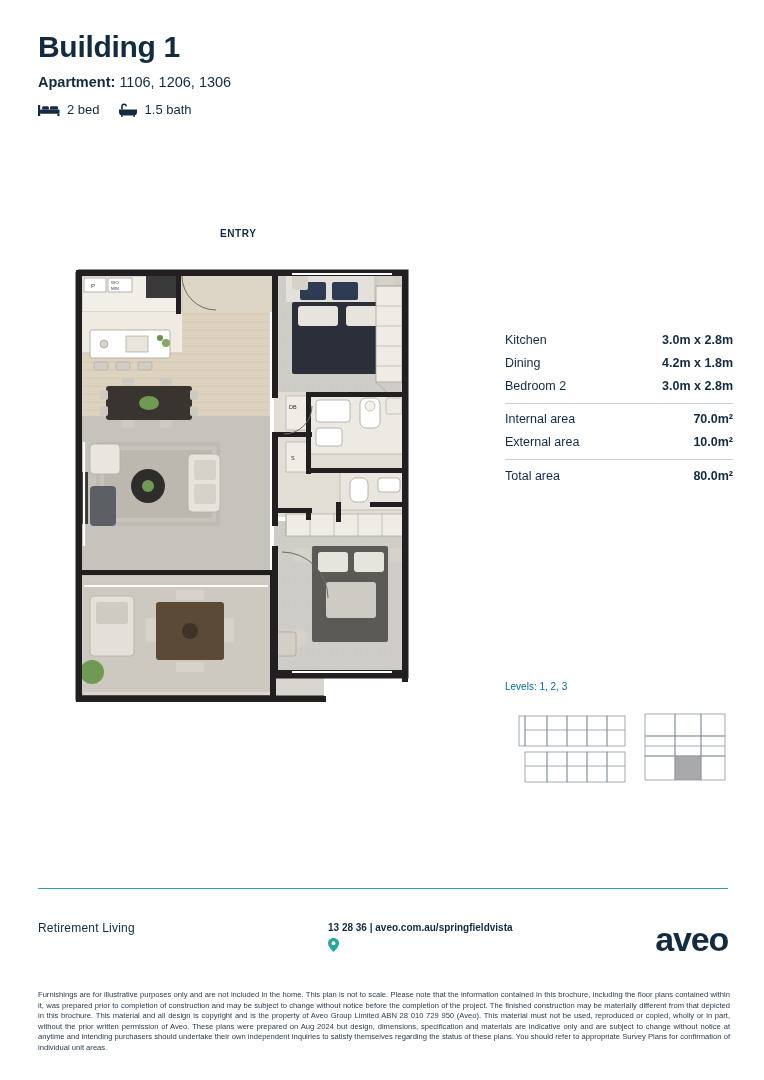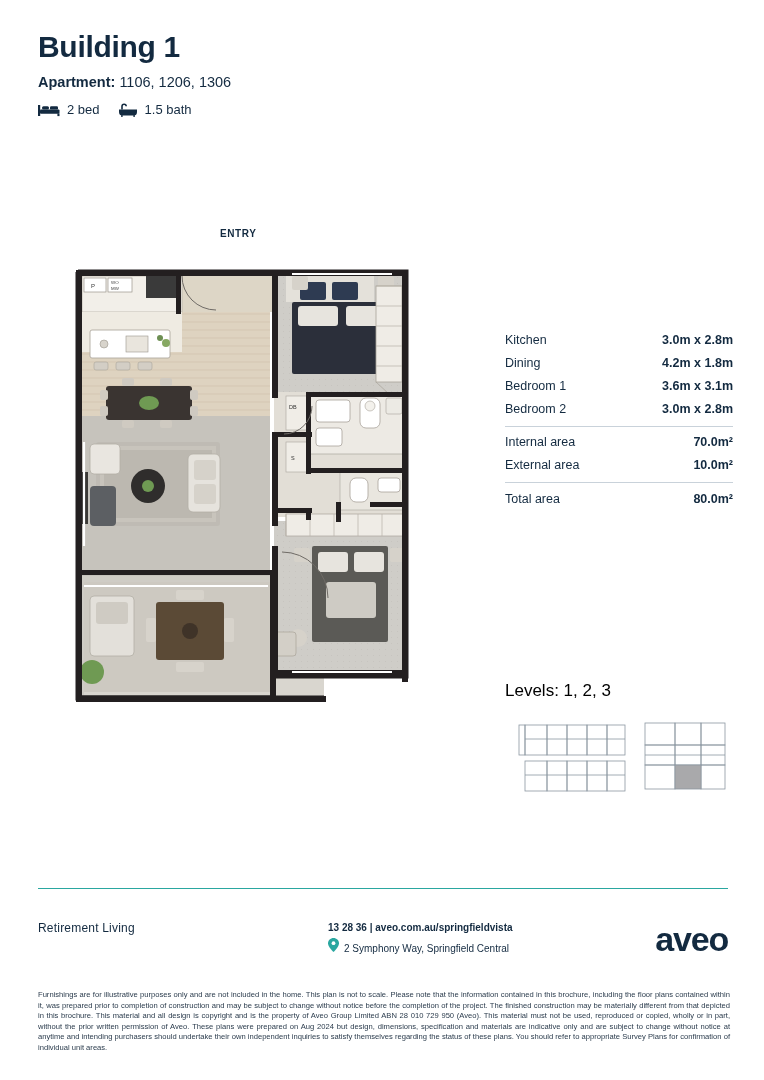--- a/index.html
+++ b/index.html
@@ -89,22 +89,22 @@
   .area-row.total .lbl { font-weight: normal; }
 
   
   .levels {
     position: absolute;
     left: 505px;
     top: 681px;
     width: 230px;
   }
   .levels-title {
-    font-size: 17px;
-    color: #000000;
+    font-size: 10px;
+    color: #0369a1;
     margin-bottom: 18px;
   }
   .levels-map svg { display: block; }
 
   
   .footer-rule {
     position: absolute;
     left: 38px;
     top: 888px;
     width: 690px;
@@ -405,24 +405,20 @@
 <div class="areas">
   <div class="area-row">
     <span class="lbl">Kitchen</span>
     <span class="val">3.0m x 2.8m</span>
   </div>
   <div class="area-row">
     <span class="lbl">Dining</span>
     <span class="val">4.2m x 1.8m</span>
   </div>
   <div class="area-row">
-    <span class="lbl">Bedroom 1</span>
-    <span class="val">3.6m x 3.1m</span>
-  </div>
-  <div class="area-row">
     <span class="lbl">Bedroom 2</span>
     <span class="val">3.0m x 2.8m</span>
   </div>
 
   <div class="area-sep"></div>
 
   <div class="area-row">
     <span class="lbl">Internal area</span>
     <span class="val">70.0m²</span>
   </div>
@@ -482,20 +478,19 @@
 
   <div class="contact">
     <div class="row1">13 28 36 | aveo.com.au/springfieldvista</div>
     <div class="row2">
       <span>
         <svg width="11" height="14" viewBox="0 0 11 14">
           <path d="M5.5 0 C2.5 0 0 2.4 0 5.3 C0 9.2 5.5 14 5.5 14 C5.5 14 11 9.2 11 5.3 C11 2.4 8.5 0 5.5 0 Z" fill="#2aa7a0"></path>
           <circle cx="5.5" cy="5.2" r="1.9" fill="#ffffff"></circle>
         </svg>
       </span>
-      <span>2 Symphony Way, Springfield Central</span>
     </div>
   </div>
 
   <div class="aveo-logo">aveo</div>
 </div>
 
 <div class="disclaimer">Furnishings are for illustrative purposes only and are not included in the home. This plan is not to scale. Please note that the information contained in this brochure, including the floor plans contained within it, was prepared prior to completion of construction and may be subject to change without notice before the completion of the project. The finished construction may be materially different from that depicted in this brochure. This material and all design is copyright and is the property of Aveo Group Limited ABN 28 010 729 950 (Aveo). This material must not be used, reproduced or copied, wholly or in part, without the prior written permission of Aveo. These plans were prepared on Aug 2024 but design, dimensions, specification and materials are indicative only and are subject to change without notice at anytime and intending purchasers should undertake their own independent inquiries to satisfy themselves regarding the status of these plans. You should refer to appropriate Survey Plans for confirmation of individual unit areas.</div>
 
 </body></html>

